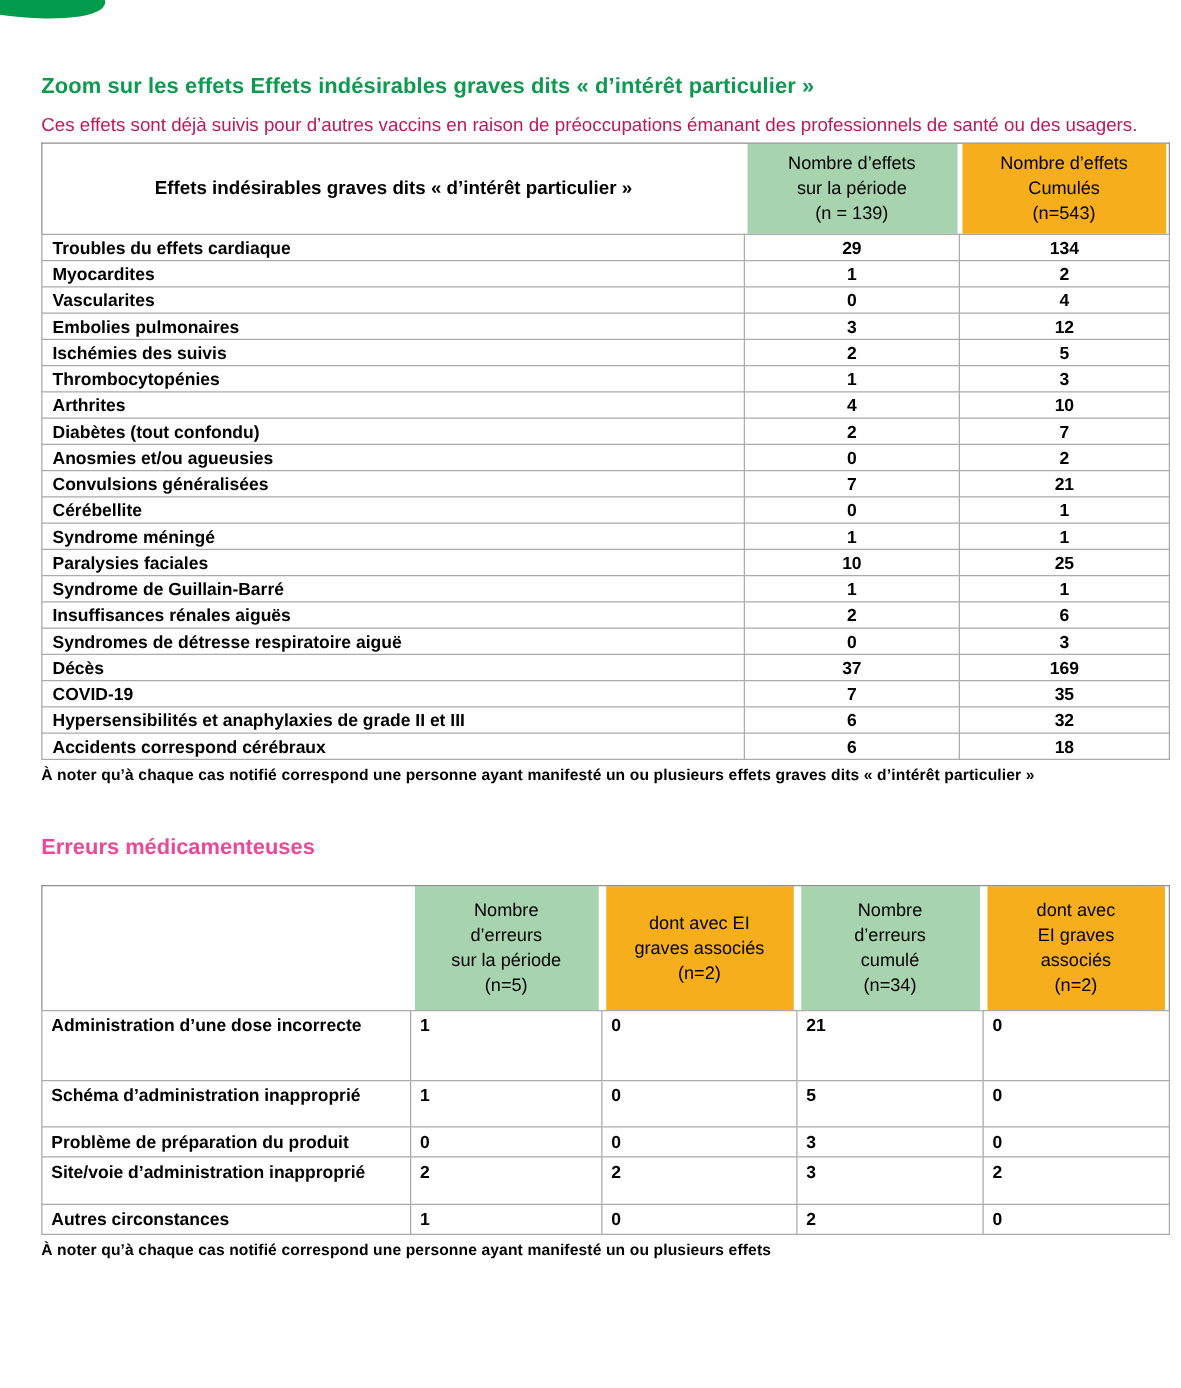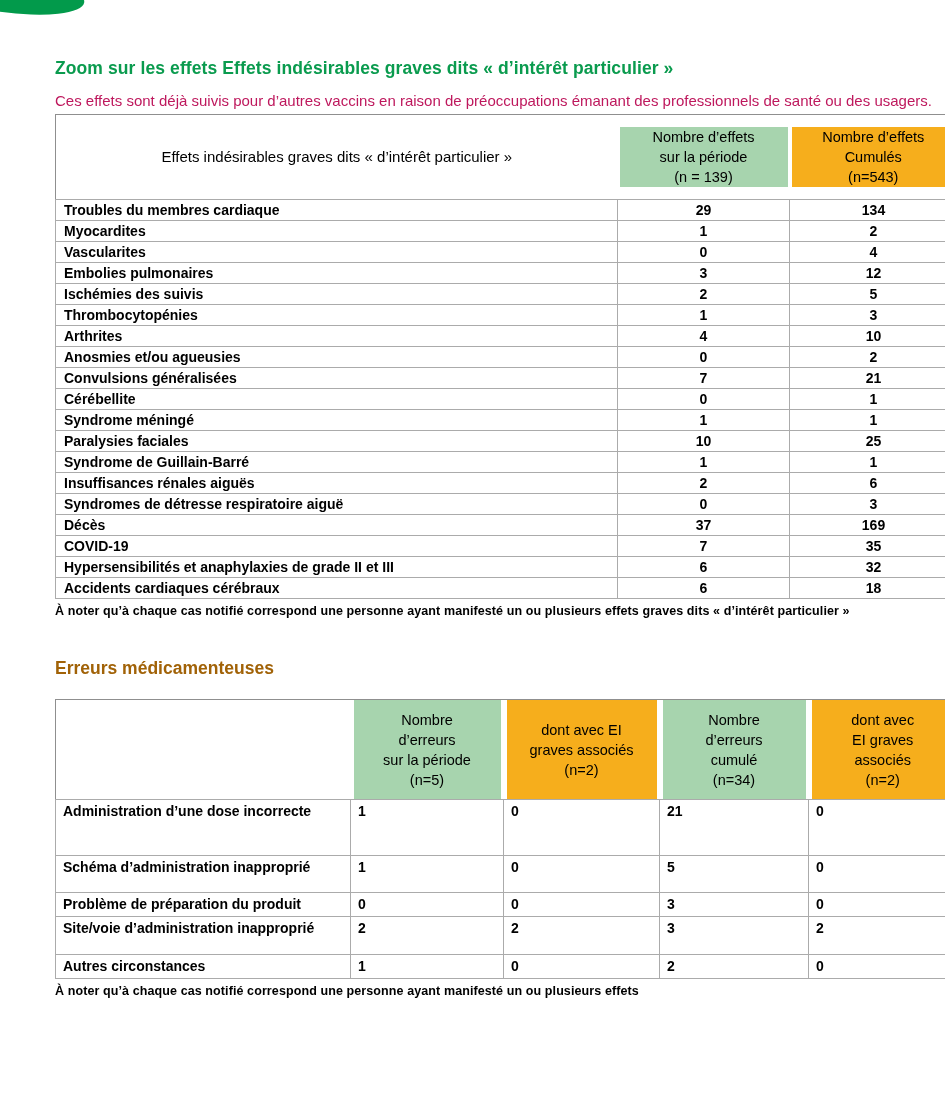--- a/index.html
+++ b/index.html
@@ -12,21 +12,21 @@
     color: #000;
   }
   .swoosh {
     position: absolute;
     top: -30px; left: -80px;
     width: 165px; height: 42px;
     background: #029a4b;
     border-radius: 50%;
     transform: rotate(8deg);
   }
-  .page { padding: 58px 10px 0 33px; margin-left: 22px; }
+  .page { padding: 58px 10px 0 33px; }
   h1.title {
     color: #0a9b4e;
     font-size: 17.5px;
     font-weight: bold;
     letter-spacing: 0.1px;
   }
   p.subtitle {
     margin-top: 11px;
     color: #be185d;
     font-size: 15px;
@@ -34,37 +34,37 @@
     max-width: 885px;
   }
   table {
     border-collapse: collapse;
     table-layout: fixed;
     width: 902px;
   }
   table.t1 { margin-top: 3px; }
   table, th, td { border: 1px solid #a9a9a9; }
   table { border-color: #8f8f8f; }
-  thead th { border: none; padding: 12px 2px; background: #fff; }
+  thead th { border: none; padding: 0 2px; background: #fff; }
   thead { border-bottom: 1px solid #8f8f8f; }
 
   .t1 thead th { height: 73px; }
   .hwrap {
     height: 100%;
     display: flex;
     align-items: center;
     justify-content: center;
     text-align: center;
     white-space: pre-line;
     font-size: 14.5px;
     line-height: 20px;
     font-weight: normal;
   }
   .hwrap.label {
-    font-weight: normal;
+    font-weight: bold;
     font-size: 15px;
     white-space: normal;
   }
   .bg-green  { background: #a7d4ae; }
   .bg-orange { background: #f6ae1c; }
 
   .t1 tbody td {
     height: 21px;
     font-size: 14px;
     font-weight: bold;
@@ -75,21 +75,21 @@
   .t1 tbody td.num { text-align: center; }
 
   p.note {
     margin-top: 5px;
     font-size: 12.5px;
     font-weight: bold;
     letter-spacing: 0.1px;
   }
   h2.section {
     margin-top: 40px;
-    color: #a16207;
+    color: #ec4899;
     font-size: 17.5px;
     font-weight: bold;
   }
   table.t2 { margin-top: 20px; padding-left: 25px; }
   .t2 thead th { height: 100px; padding: 0 3px; }
   .t2 .hwrap { font-size: 14.5px; line-height: 20px; }
   .t2 tbody td {
     font-size: 14px;
     font-weight: bold;
     vertical-align: top;
@@ -131,21 +131,21 @@
         </th>
         <th>
           <div class="hwrap bg-orange">Nombre d’effets
 Cumulés
 (n=543)</div>
         </th>
       </tr>
     </thead>
     <tbody id="t1-body">
         <tr>
-          <td>Troubles du membres cardiaque</td>
+          <td>Troubles du effets cardiaque</td>
           <td class="num">29</td>
           <td class="num">134</td>
         </tr>
         <tr>
           <td>Myocardites</td>
           <td class="num">1</td>
           <td class="num">2</td>
         </tr>
         <tr>
           <td>Vascularites</td>
@@ -166,20 +166,25 @@
           <td>Thrombocytopénies</td>
           <td class="num">1</td>
           <td class="num">3</td>
         </tr>
         <tr>
           <td>Arthrites</td>
           <td class="num">4</td>
           <td class="num">10</td>
         </tr>
         <tr>
+          <td>Diabètes (tout confondu)</td>
+          <td class="num">2</td>
+          <td class="num">7</td>
+        </tr>
+        <tr>
           <td>Anosmies et/ou agueusies</td>
           <td class="num">0</td>
           <td class="num">2</td>
         </tr>
         <tr>
           <td>Convulsions généralisées</td>
           <td class="num">7</td>
           <td class="num">21</td>
         </tr>
         <tr>
@@ -221,21 +226,21 @@
           <td>COVID-19</td>
           <td class="num">7</td>
           <td class="num">35</td>
         </tr>
         <tr>
           <td>Hypersensibilités et anaphylaxies de grade II et III</td>
           <td class="num">6</td>
           <td class="num">32</td>
         </tr>
         <tr>
-          <td>Accidents cardiaques cérébraux</td>
+          <td>Accidents correspond cérébraux</td>
           <td class="num">6</td>
           <td class="num">18</td>
         </tr>
       </tbody>
   </table>
 
   <p class="note">À noter qu’à chaque cas notifié correspond une personne ayant manifesté un ou plusieurs effets graves dits « d’intérêt particulier »</p>
 
   <h2 class="section">Erreurs médicamenteuses</h2>
 

